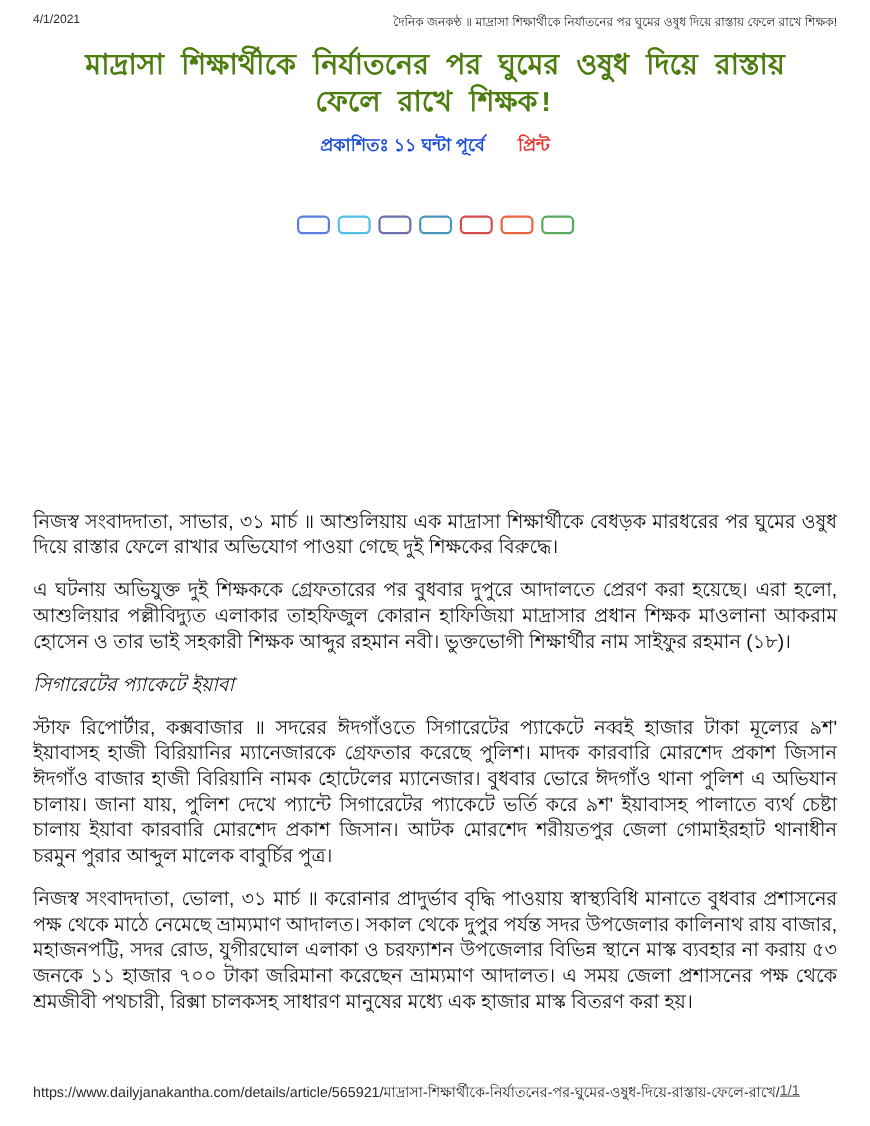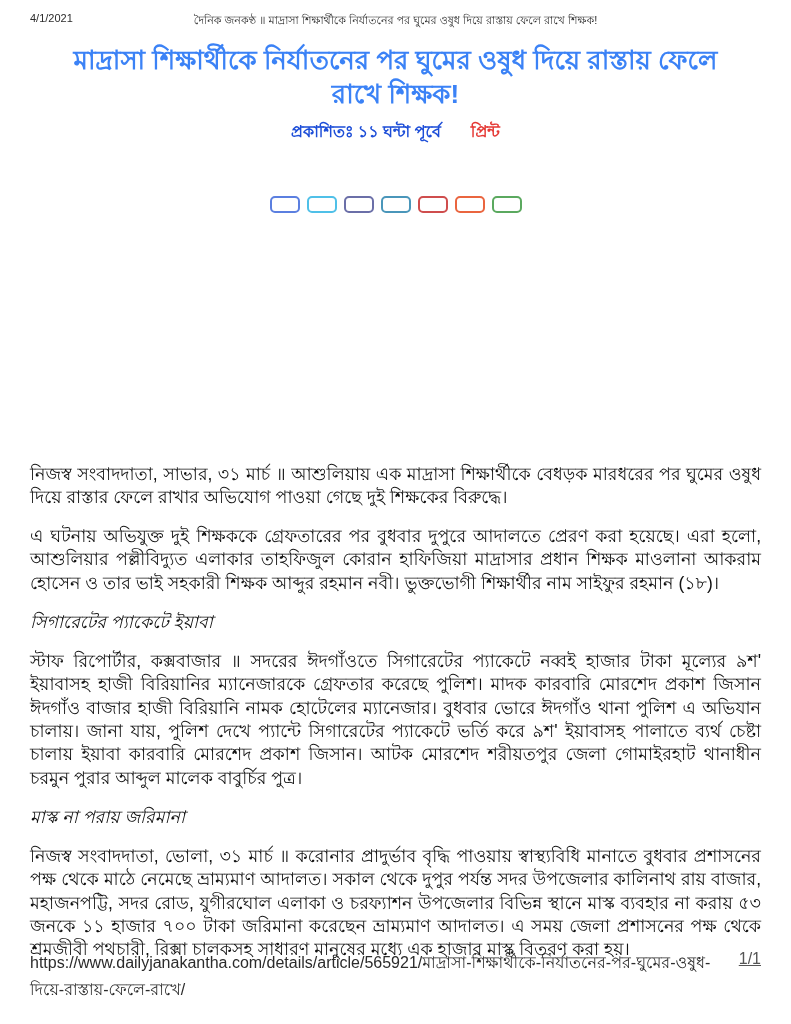--- a/index.html
+++ b/index.html
@@ -17,21 +17,21 @@
   .print-header {
     position: absolute;
     top: 12px;
     left: 30px;
     right: 30px;
     height: 16px;
     font-size: 11px;
     color: #2b2b2b;
   }
   .print-header .date { position: absolute; left: 0; top: 0; }
-  .print-header .doc-title { display: block; text-align: center; white-space: nowrap; }
+  .print-header .doc-title { display: block; text-align: right; white-space: nowrap; }
 
   .article-title {
     margin-top: 44px;
     padding: 0 58px;
     text-align: center;
     font-size: 26px;
     line-height: 1.3;
     font-weight: bold;
   }
 
@@ -70,38 +70,37 @@
   }
   .article-body p { margin-bottom: 16px; }
   .article-body p.subheading { text-align: left; font-style: italic; }
 
   .print-footer {
     position: absolute;
     left: 30px;
     right: 30px;
     bottom: 20px;
     display: flex;
-    justify-content: space-between;
-    font-size: 16px;
+    justify-content: flex-start;
+    font-size: 13px;
     color: #2b2b2b;
-    gap: 23px;
   }
   .print-footer .page-num { color: #555555; text-decoration: underline; }
 </style>
 </head>
 <body>
 
 <div class="page">
 
   <div class="print-header">
     <span class="date">4/1/2021</span>
     <span class="doc-title">দৈনিক জনকণ্ঠ ॥ মাদ্রাসা শিক্ষার্থীকে নির্যাতনের পর ঘুমের ওষুধ দিয়ে রাস্তায় ফেলে রাখে শিক্ষক!</span>
   </div>
 
-  <h1 class="article-title" id="article-title" style="color: #3b82f6;">মাদ্রাসা শিক্ষার্থীকে নির্যাতনের পর ঘুমের ওষুধ দিয়ে রাস্তায় ফেলে রাখে শিক্ষক!</h1>
+  <h1 class="article-title" id="article-title" style="color: #4d7c0f; font-family: Liberation Mono, monospace;">মাদ্রাসা শিক্ষার্থীকে নির্যাতনের পর ঘুমের ওষুধ দিয়ে রাস্তায় ফেলে রাখে শিক্ষক!</h1>
 
   <div class="meta">
     <span class="published" id="published-label" style="color: #1d4ed8;">প্রকাশিতঃ ১১ ঘন্টা পূর্বে</span><a class="print-link" id="print-link" href="#" style="color: rgb(229, 57, 53);">প্রিন্ট</a>
   </div>
 
   <div class="share-row" id="share-row">
       <a class="share-btn" href="#" style="border-color: rgb(91, 127, 224);"></a>
       <a class="share-btn" href="#" style="border-color: rgb(79, 192, 232);"></a>
       <a class="share-btn" href="#" style="border-color: rgb(107, 111, 168);"></a>
       <a class="share-btn" href="#" style="border-color: rgb(74, 150, 186);"></a>
@@ -110,21 +109,20 @@
       <a class="share-btn" href="#" style="border-color: rgb(91, 169, 95);"></a>
     </div>
 
   <div class="image-area"></div>
 
   <div class="article-body" id="article-body" style="color: rgb(17, 17, 17);">
       <p class="paragraph">নিজস্ব সংবাদদাতা, সাভার, ৩১ মার্চ ॥ আশুলিয়ায় এক মাদ্রাসা শিক্ষার্থীকে বেধড়ক মারধরের পর ঘুমের ওষুধ দিয়ে রাস্তার ফেলে রাখার অভিযোগ পাওয়া গেছে দুই শিক্ষকের বিরুদ্ধে।</p>
       <p class="paragraph">এ ঘটনায় অভিযুক্ত দুই শিক্ষককে গ্রেফতারের পর বুধবার দুপুরে আদালতে প্রেরণ করা হয়েছে। এরা হলো, আশুলিয়ার পল্লীবিদ্যুত এলাকার তাহফিজুল কোরান হাফিজিয়া মাদ্রাসার প্রধান শিক্ষক মাওলানা আকরাম হোসেন ও তার ভাই সহকারী শিক্ষক আব্দুর রহমান নবী। ভুক্তভোগী শিক্ষার্থীর নাম সাইফুর রহমান (১৮)।</p>
       <p class="subheading">সিগারেটের প্যাকেটে ইয়াবা</p>
       <p class="paragraph">স্টাফ রিপোর্টার, কক্সবাজার ॥ সদরের ঈদগাঁওতে সিগারেটের প্যাকেটে নব্বই হাজার টাকা মূল্যের ৯শ' ইয়াবাসহ হাজী বিরিয়ানির ম্যানেজারকে গ্রেফতার করেছে পুলিশ। মাদক কারবারি মোরশেদ প্রকাশ জিসান ঈদগাঁও বাজার হাজী বিরিয়ানি নামক হোটেলের ম্যানেজার। বুধবার ভোরে ঈদগাঁও থানা পুলিশ এ অভিযান চালায়। জানা যায়, পুলিশ দেখে প্যান্টে সিগারেটের প্যাকেটে ভর্তি করে ৯শ' ইয়াবাসহ পালাতে ব্যর্থ চেষ্টা চালায় ইয়াবা কারবারি মোরশেদ প্রকাশ জিসান। আটক মোরশেদ শরীয়তপুর জেলা গোমাইরহাট থানাধীন চরমুন পুরার আব্দুল মালেক বাবুর্চির পুত্র।</p>
-      <p class="subheading">মাস্ক না পরায় জরিমানা</p>
       <p class="paragraph">নিজস্ব সংবাদদাতা, ভোলা, ৩১ মার্চ ॥ করোনার প্রাদুর্ভাব বৃদ্ধি পাওয়ায় স্বাস্থ্যবিধি মানাতে বুধবার প্রশাসনের পক্ষ থেকে মাঠে নেমেছে ভ্রাম্যমাণ আদালত। সকাল থেকে দুপুর পর্যন্ত সদর উপজেলার কালিনাথ রায় বাজার, মহাজনপট্টি, সদর রোড, যুগীরঘোল এলাকা ও চরফ্যাশন উপজেলার বিভিন্ন স্থানে মাস্ক ব্যবহার না করায় ৫৩ জনকে ১১ হাজার ৭০০ টাকা জরিমানা করেছেন ভ্রাম্যমাণ আদালত। এ সময় জেলা প্রশাসনের পক্ষ থেকে শ্রমজীবী পথচারী, রিক্সা চালকসহ সাধারণ মানুষের মধ্যে এক হাজার মাস্ক বিতরণ করা হয়।</p>
     </div>
 
   <div class="print-footer">
     <span class="url">https://www.dailyjanakantha.com/details/article/565921/মাদ্রাসা-শিক্ষার্থীকে-নির্যাতনের-পর-ঘুমের-ওষুধ-দিয়ে-রাস্তায়-ফেলে-রাখে/</span>
     <span class="page-num">1/1</span>
   </div>
 
 </div>
 

